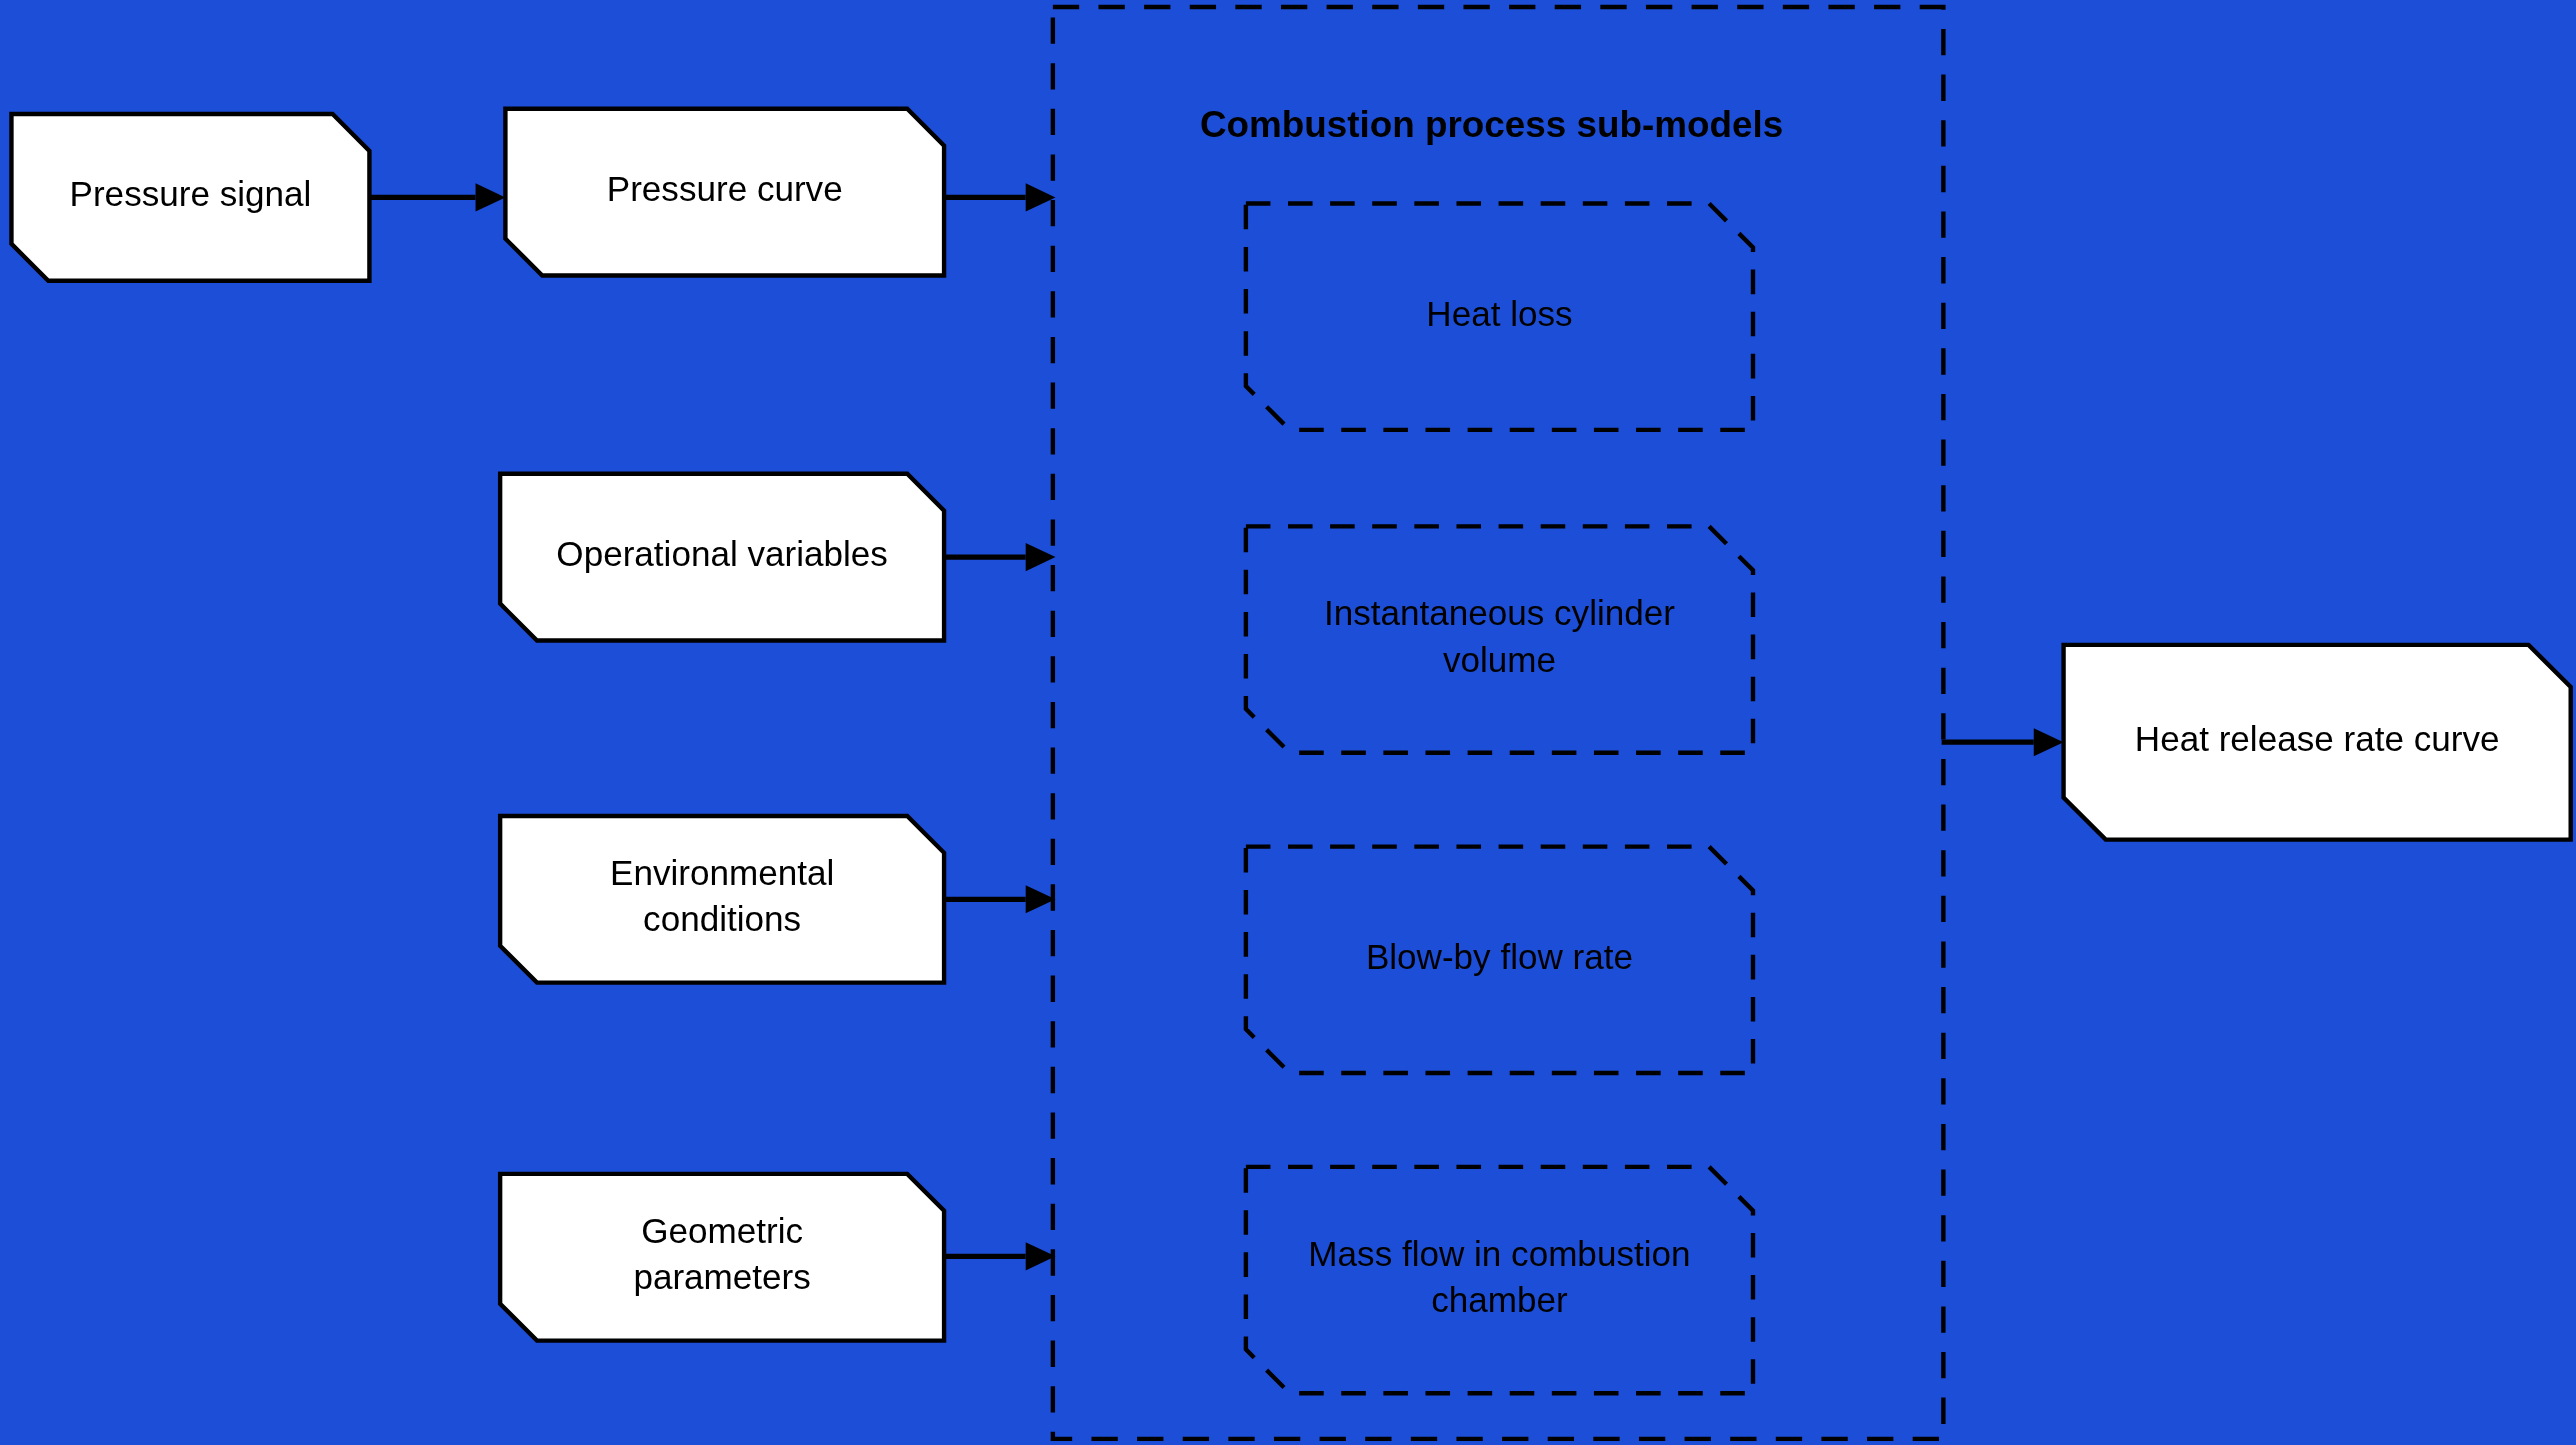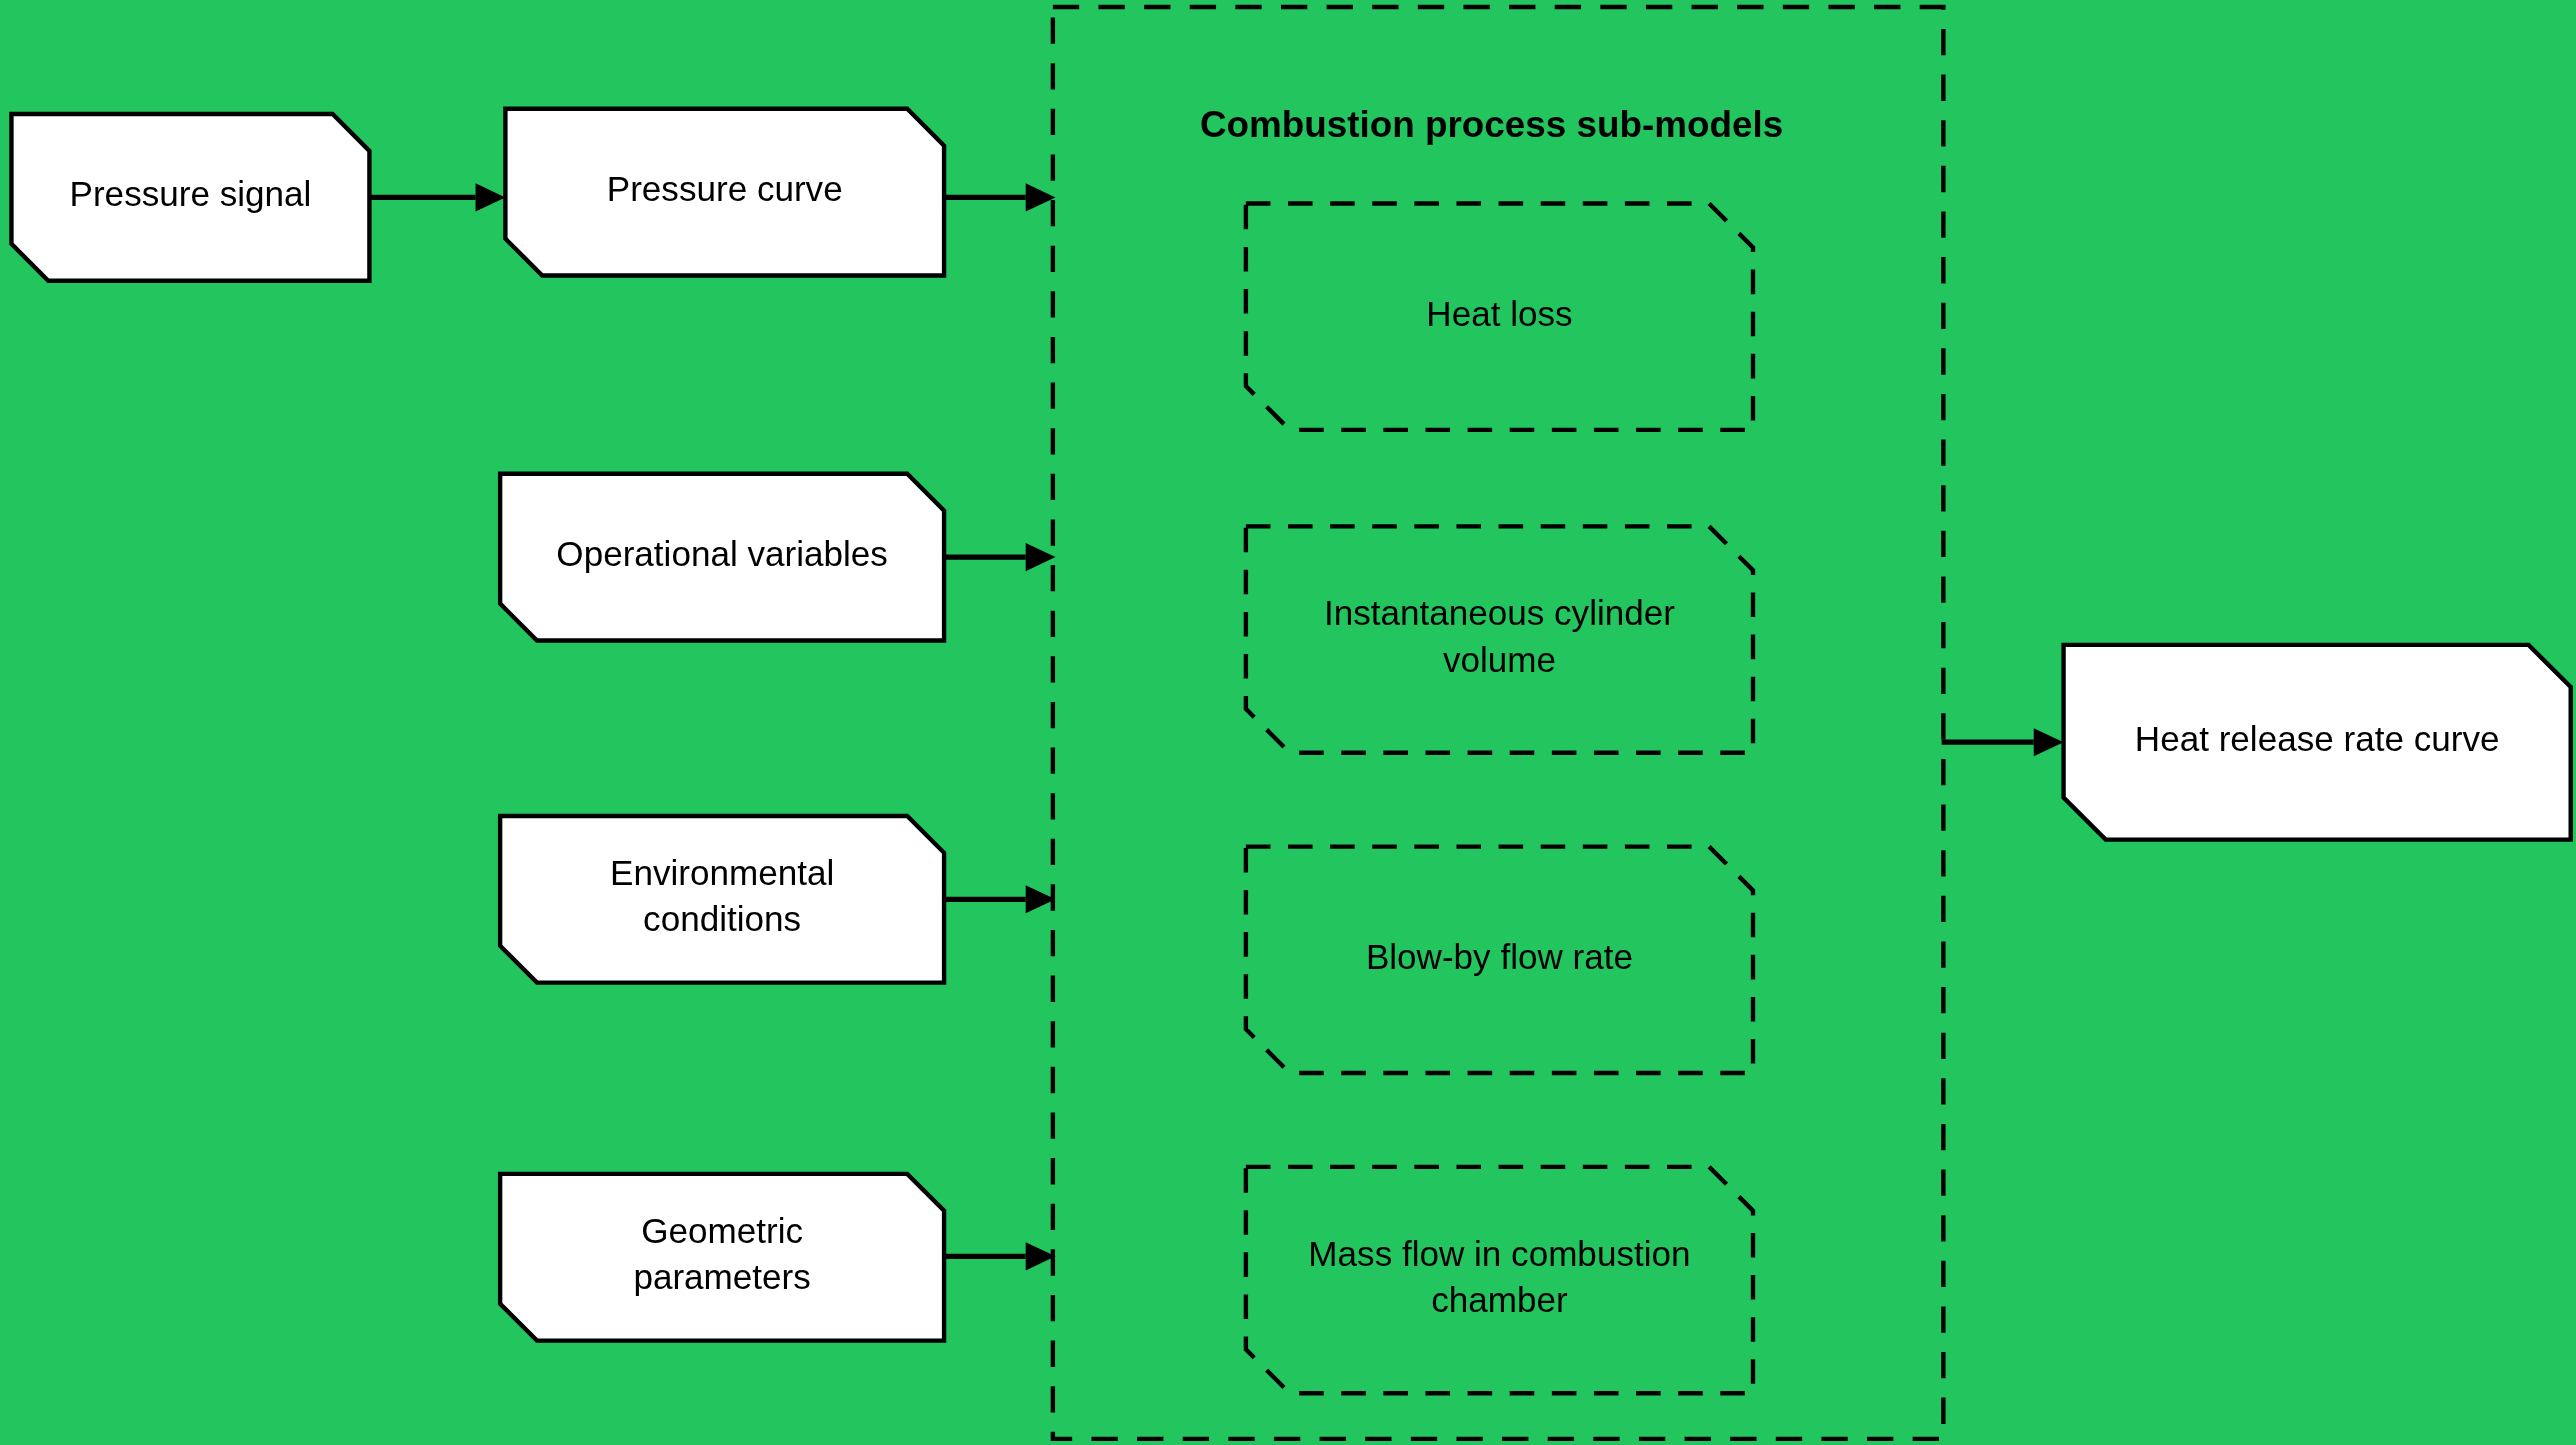--- a/index.html
+++ b/index.html
@@ -9,21 +9,21 @@
     background: #ffffff;
   }
   body {
     font-family: "Liberation Sans", sans-serif;
     -webkit-font-smoothing: antialiased;
   }
   #stage {
     position: relative;
     width: 2576px;
     height: 1445px;
-    background: #22c55e;
+    background: #1d4ed8;
     overflow: hidden;
   }
   #diagram-svg {
     position: absolute;
     left: 0;
     top: 0;
     width: 2576px;
     height: 1445px;
     display: block;
   }

